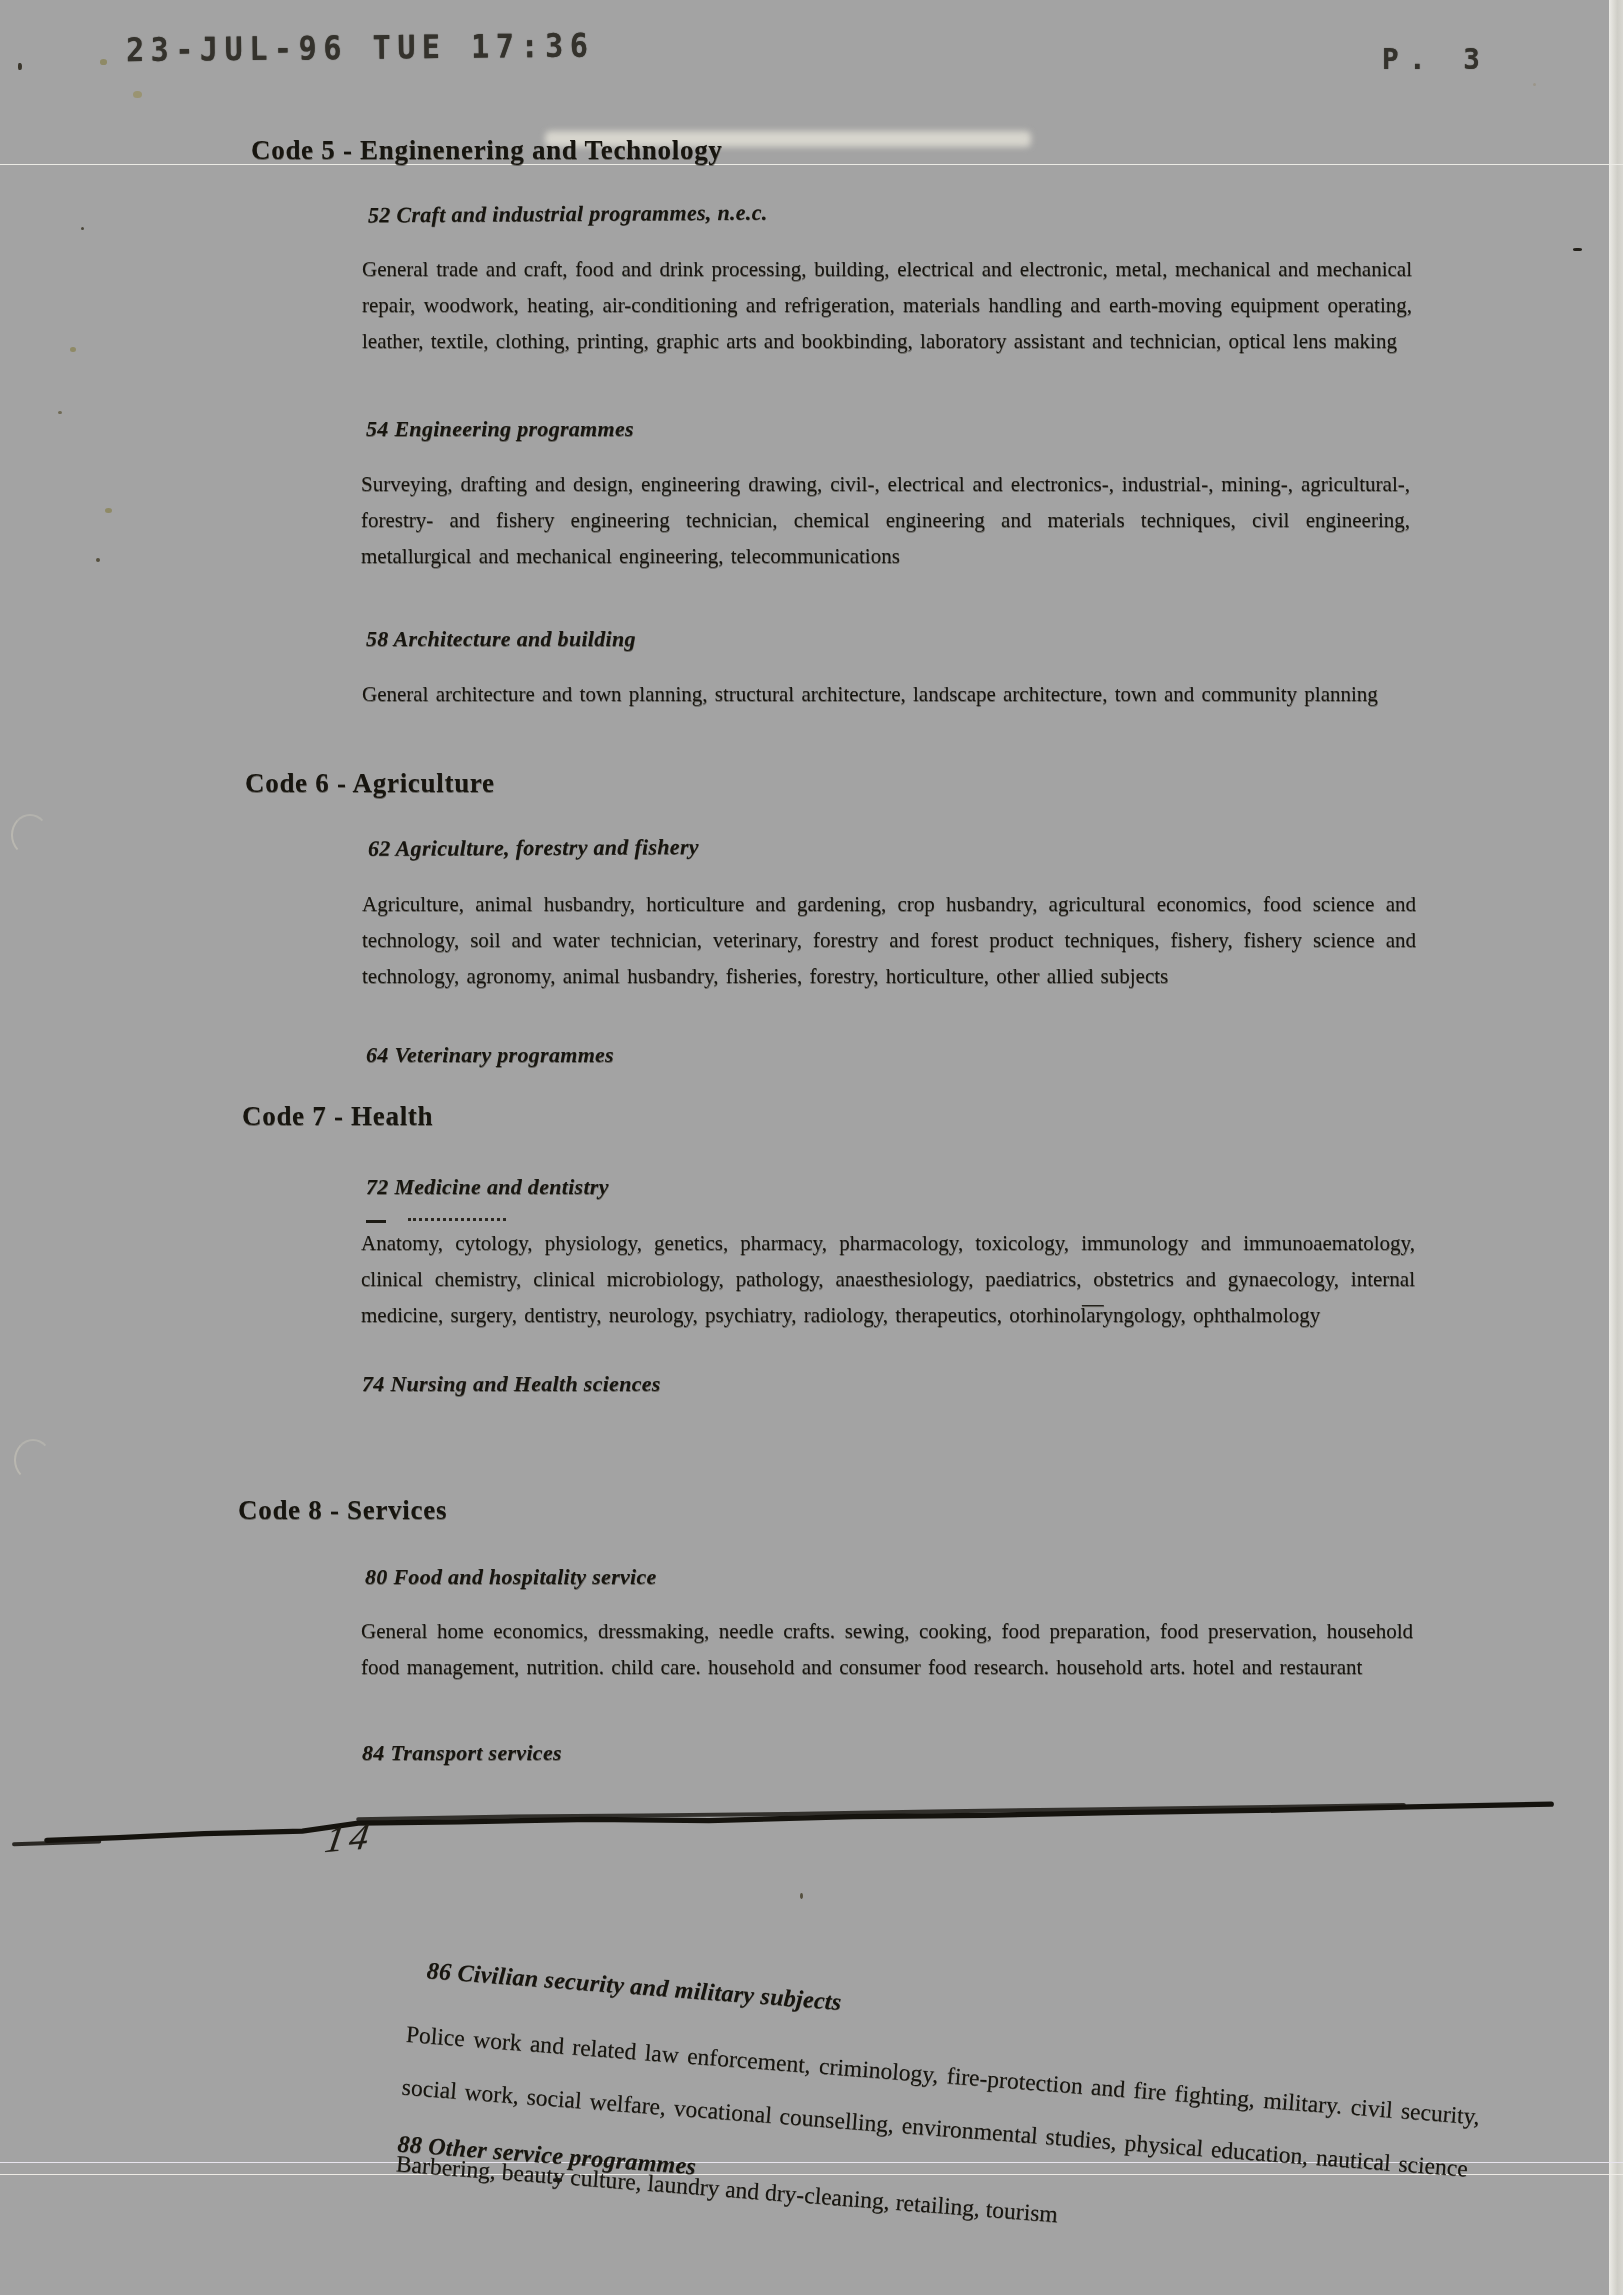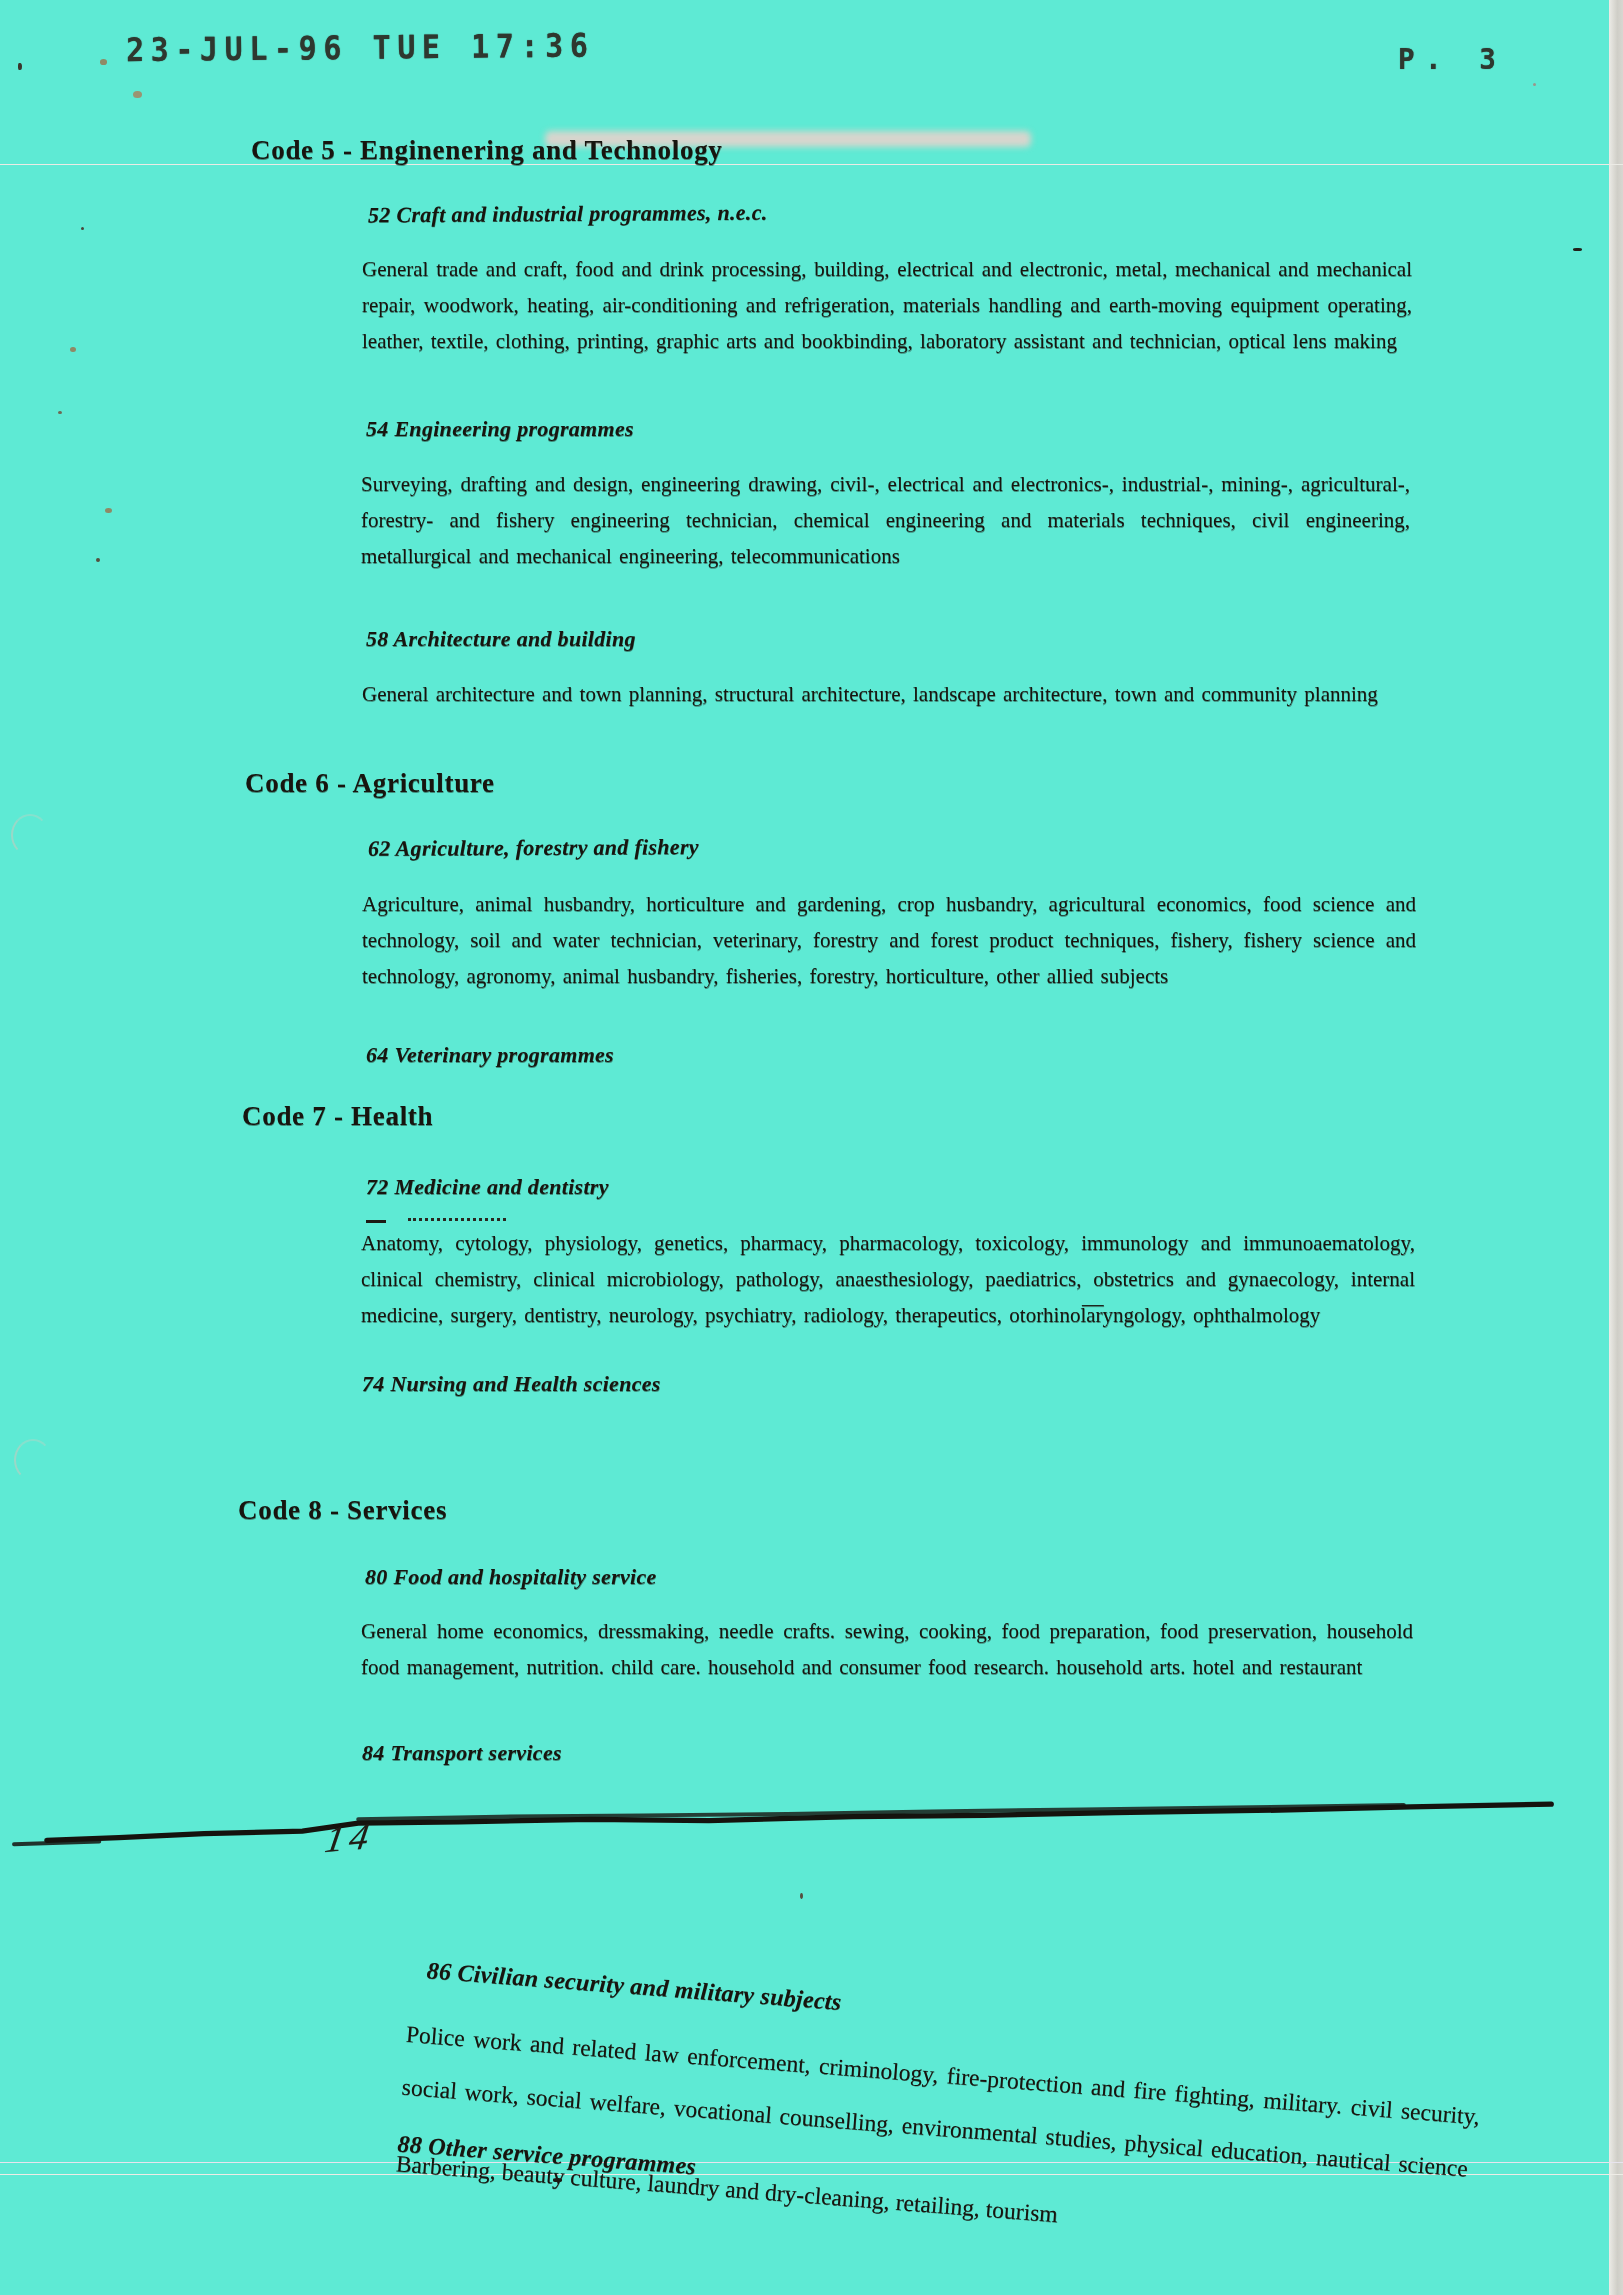--- a/index.html
+++ b/index.html
@@ -1,18 +1,18 @@
 <!DOCTYPE html>
 <html style="font-size:10.5px"><head>
 <meta charset="utf-8">
 <style>
   html,body { margin:0; padding:0; background:#777; }
   .page {
     position:relative; width:1623px; height:2295px;
-    background:#5eead4; overflow:hidden;
+    background:#a3a3a3; overflow:hidden;
     font-family:"Liberation Serif","DejaVu Serif",serif;
     color:#17150f;
   }
   .abs { position:absolute; }
   .ink { text-shadow:0.3px 0.5px 0.5px rgba(28,24,16,0.45); }
   .fax-mono {
     font-family:"DejaVu Sans Mono","Liberation Mono",monospace;
     color:#2b2922; font-weight:bold; opacity:0.92;
     text-shadow:0 0 1px rgba(40,38,30,0.8);
   }
@@ -47,21 +47,21 @@
   .dotted-mark { border-bottom:3.3px dotted #2a2720; }
 </style>
 </head>
 <body>
 
 <div class="page">
 
   <div class="abs edge-strip"></div>
 
   <div class="abs fax-mono" style="left:126px; top:30px; font-size:30px; letter-spacing:6.6px; transform:rotate(-0.6deg) scaleY(1.08);">23-JUL-96 TUE 17:36</div>
-  <div class="abs fax-mono" style="left:1382px; top:43px; font-size:27.6px; letter-spacing:10.5px;margin-left:16px;">P. 3</div>
+  <div class="abs fax-mono" style="left:1382px; top:43px; font-size:27.6px; letter-spacing:10.5px;">P. 3</div>
 
   <div class="abs smudge" style="left:545px; top:131px; width:486px; height:15.8px;"></div>
   <div class="abs faint-line" style="top:164px; background:#ecebe5;"></div>
 
   <div class="abs code-heading ink" style="left:251px; top:135px;">Code 5 - Enginenering and Technology</div>
 
   <div class="abs sub-title ink" style="left:368px; top:201px; transform:rotate(-0.4deg);">52 Craft and industrial programmes, n.e.c.</div>
   <div class="abs para ink" style="left:362px; top:251px; width:1050px;">General trade and craft, food and drink processing, building, electrical and electronic, metal, mechanical and mechanical repair, woodwork, heating, air-conditioning and refrigeration, materials handling and earth-moving equipment operating, leather, textile, clothing, printing, graphic arts and bookbinding, laboratory assistant and technician, optical lens making</div>
 
   <div class="abs sub-title ink" style="left:366px; top:416px;">54 Engineering programmes</div>

